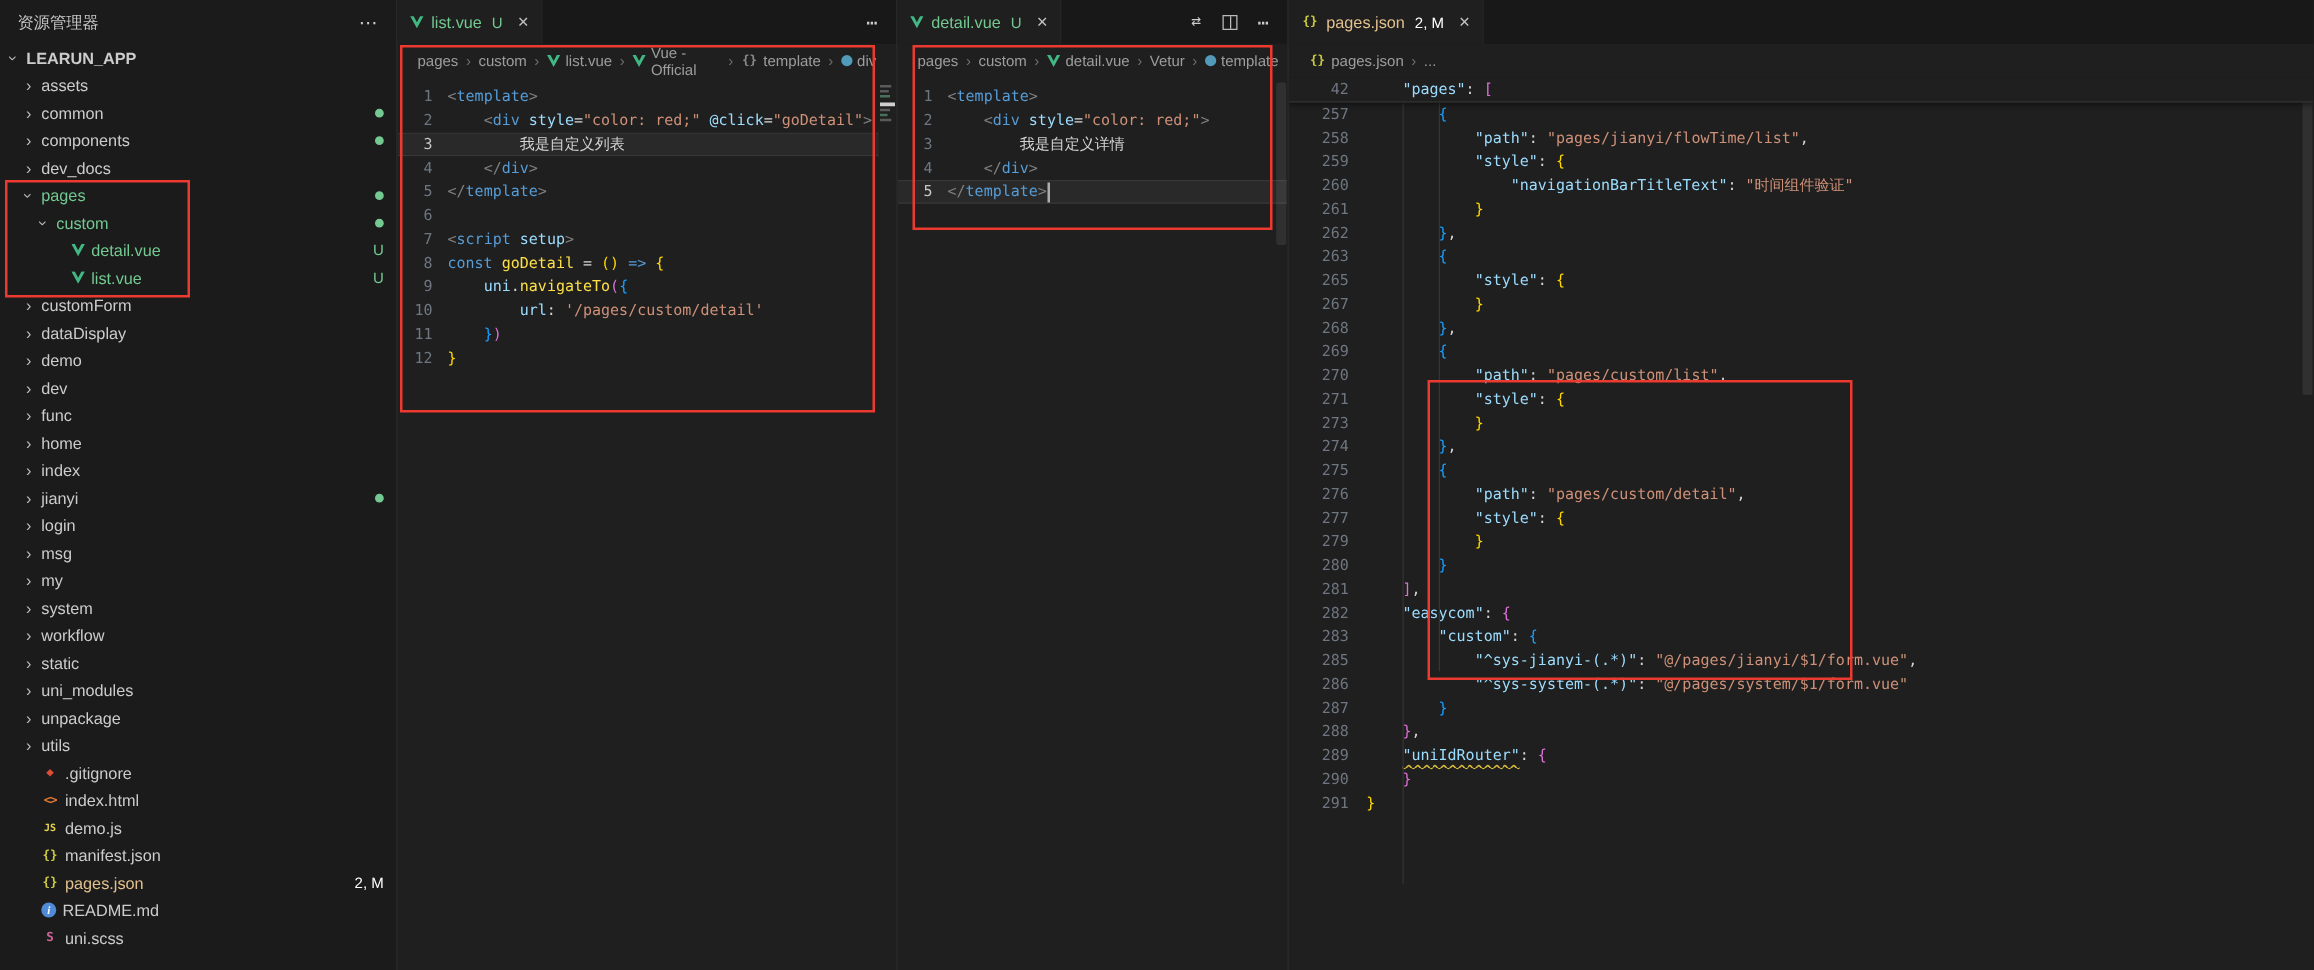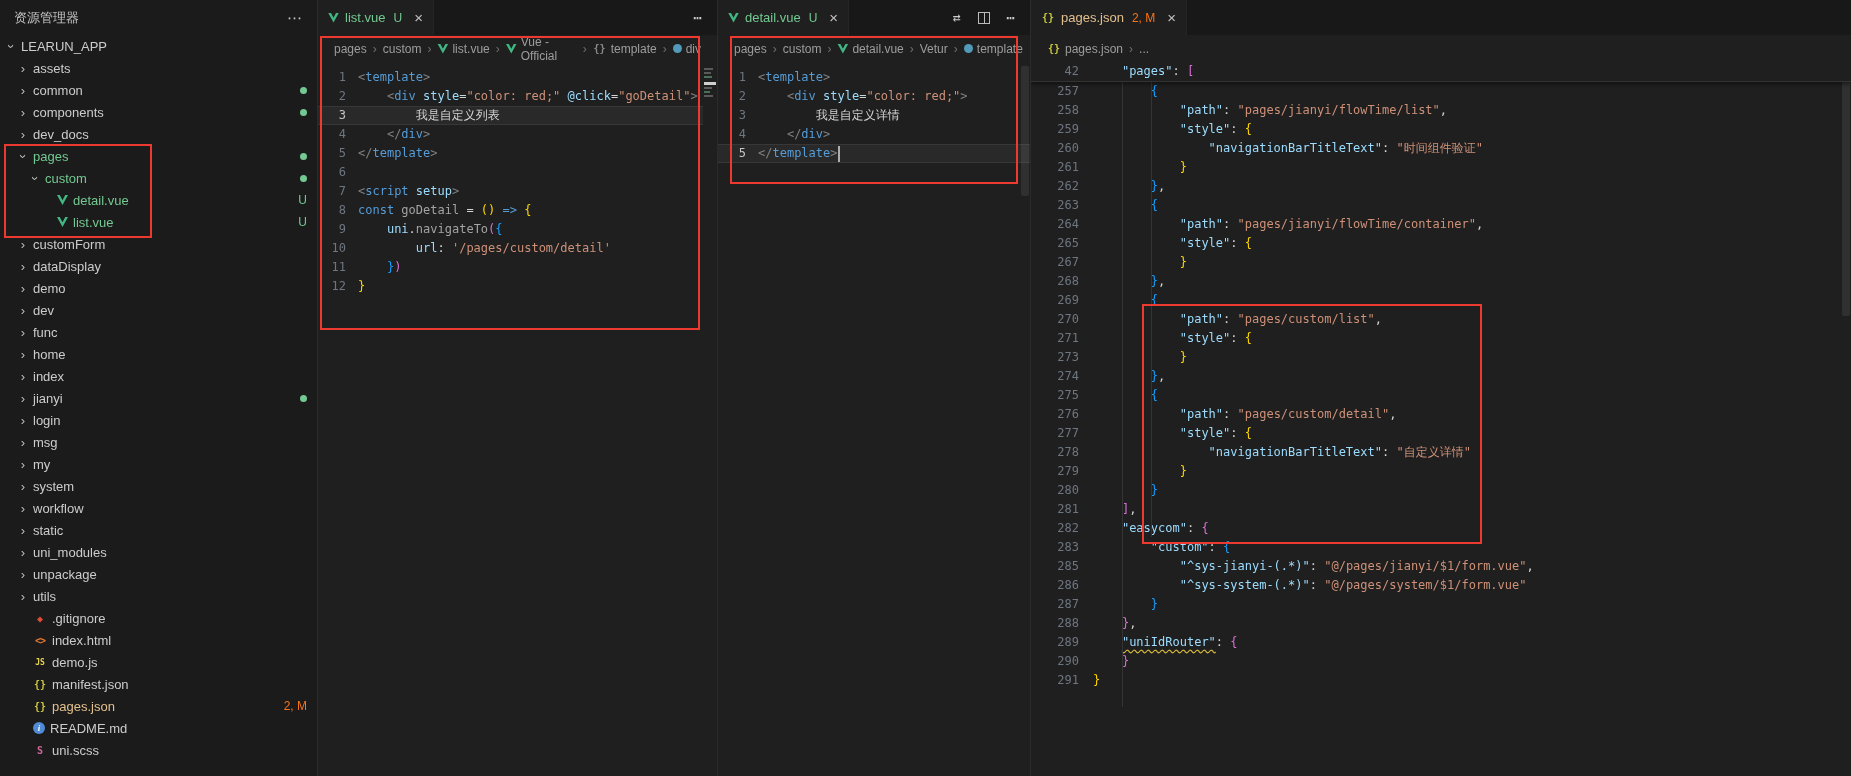--- a/index.html
+++ b/index.html
@@ -4,30 +4,30 @@
 <style>
   *{margin:0;padding:0;box-sizing:border-box}
   html,body{width:1851px;height:776px;overflow:hidden;background:#1f1f1f;
     font-family:"Liberation Sans",sans-serif;color:#ccc}
   #root{position:relative;width:1851px;height:776px;display:flex}
 
   
   #sidebar{width:317px;flex:none;background:#1b1b1c;font-size:13px;overflow:hidden;position:relative}
   .sb-head{height:35px;display:flex;align-items:center;justify-content:space-between;padding:0 14px;color:#c5c5c5}
   .row{height:22px;display:flex;align-items:center;gap:5px;white-space:nowrap;padding-right:10px}
-  .row.bold .lbl{font-weight:normal}
+  .row.bold .lbl{font-weight:bold}
   .chev{display:inline-block;width:10px;text-align:center;color:#bdbdbd;font-size:13px;flex:none}
   .chev.open{transform:rotate(90deg)}
   .chev.hidden{visibility:hidden}
   .lbl{color:#cccccc}
   .t-green .lbl,.t-green .tlabel{color:#73c991}
   .t-mod .lbl,.t-mod .tlabel{color:#e2c08d}
   .badge{margin-left:auto;font-size:12px}
   .b-green{color:#73c991}
-  .b-mod{color:#f97316}
+  .b-mod{color:#ffffff}
   .dot{margin-left:auto;width:7px;height:7px;border-radius:50%;background:#73c991;flex:none}
 
   
   .ic{display:inline-flex;align-items:center;justify-content:center;width:14px;height:14px;flex:none;
       font-size:10px;font-weight:bold;font-family:"DejaVu Sans Mono",monospace}
   .ic-vue{width:11px;height:10px;background:#41b883;clip-path:polygon(0 0,25% 0,50% 52%,75% 0,100% 0,50% 100%)}
   .ic-json,.ic-braces{color:#cbcb41}
   .ic-braces{color:#8a8a8a}
   .ic-html{color:#e37933;letter-spacing:-1px}
   .ic-js{color:#e8d44d;font-size:8px}
@@ -63,21 +63,21 @@
   .cl{display:flex;height:19px;align-items:center}
   .ln{flex:none;text-align:right;color:#6e7681;padding-right:12px}
   #g0 .ln,#g1 .ln{width:40px}
   #g2 .ln{width:62px;padding-right:14px}
   .lnhl{color:#c6c6c6}
   .ct{white-space:pre}
   .hl{background:#292929;box-shadow:inset 0 1px 0 #373737,inset 0 -1px 0 #373737}
   .caret{display:inline-block;width:2px;height:16px;background:#aeafad;margin-left:1px;vertical-align:middle}
 
   .c-t{color:#569cd6}.c-a{color:#9cdcfe}.c-s{color:#ce9178}.c-p{color:#808080}
-  .c-x{color:#d4d4d4}.c-k{color:#569cd6}.c-f{color:#a3a3a3}
+  .c-x{color:#d4d4d4}.c-k{color:#569cd6}.c-f{color:#fde047}
   .c-b1{color:#ffd700}.c-b2{color:#da70d6}.c-b3{color:#179fff}
   .c-aw{color:#9cdcfe;text-decoration:underline wavy #d7ba3d;text-underline-offset:3px}
 
   .sticky{position:absolute;top:0;left:0;right:0;height:20px;background:#1f1f1f;display:flex;align-items:center;
     border-bottom:1px solid #333;box-shadow:0 2px 4px rgba(0,0,0,.45);z-index:3}
 
   .minimap{position:absolute;top:62px;right:0;bottom:0;width:14px;background-color:#1f1f1f;
     background-image:linear-gradient(#5a5a5a,#5a5a5a),linear-gradient(#5a5a5a,#5a5a5a),
       linear-gradient(#49705a,#49705a),linear-gradient(#5a5a5a,#5a5a5a),
       linear-gradient(#49705a,#49705a),linear-gradient(#5a5a5a,#5a5a5a),
@@ -478,24 +478,20 @@
             </div>
             <div class="cl">
               <span class="ln">262</span>
               <span class="ct"><span class="c-x">        </span><span class="c-b3">}</span><span class="c-x">,</span></span>
             </div>
             <div class="cl">
               <span class="ln">263</span>
               <span class="ct"><span class="c-x">        </span><span class="c-b3">{</span></span>
             </div>
             <div class="cl">
-              <span class="ln">264</span>
-              <span class="ct"><span class="c-x">            </span><span class="c-a">"path"</span><span class="c-x">: </span><span class="c-s">"pages/jianyi/flowTime/container"</span><span class="c-x">,</span></span>
-            </div>
-            <div class="cl">
               <span class="ln">265</span>
               <span class="ct"><span class="c-x">            </span><span class="c-a">"style"</span><span class="c-x">: </span><span class="c-b1">{</span></span>
             </div>
             <div class="cl">
               <span class="ln">267</span>
               <span class="ct"><span class="c-x">            </span><span class="c-b1">}</span></span>
             </div>
             <div class="cl">
               <span class="ln">268</span>
               <span class="ct"><span class="c-x">        </span><span class="c-b3">}</span><span class="c-x">,</span></span>
@@ -524,24 +520,20 @@
               <span class="ln">275</span>
               <span class="ct"><span class="c-x">        </span><span class="c-b3">{</span></span>
             </div>
             <div class="cl">
               <span class="ln">276</span>
               <span class="ct"><span class="c-x">            </span><span class="c-a">"path"</span><span class="c-x">: </span><span class="c-s">"pages/custom/detail"</span><span class="c-x">,</span></span>
             </div>
             <div class="cl">
               <span class="ln">277</span>
               <span class="ct"><span class="c-x">            </span><span class="c-a">"style"</span><span class="c-x">: </span><span class="c-b1">{</span></span>
-            </div>
-            <div class="cl">
-              <span class="ln">278</span>
-              <span class="ct"><span class="c-x">                </span><span class="c-a">"navigationBarTitleText"</span><span class="c-x">: </span><span class="c-s">"自定义详情"</span></span>
             </div>
             <div class="cl">
               <span class="ln">279</span>
               <span class="ct"><span class="c-x">            </span><span class="c-b1">}</span></span>
             </div>
             <div class="cl">
               <span class="ln">280</span>
               <span class="ct"><span class="c-x">        </span><span class="c-b3">}</span></span>
             </div>
             <div class="cl">

